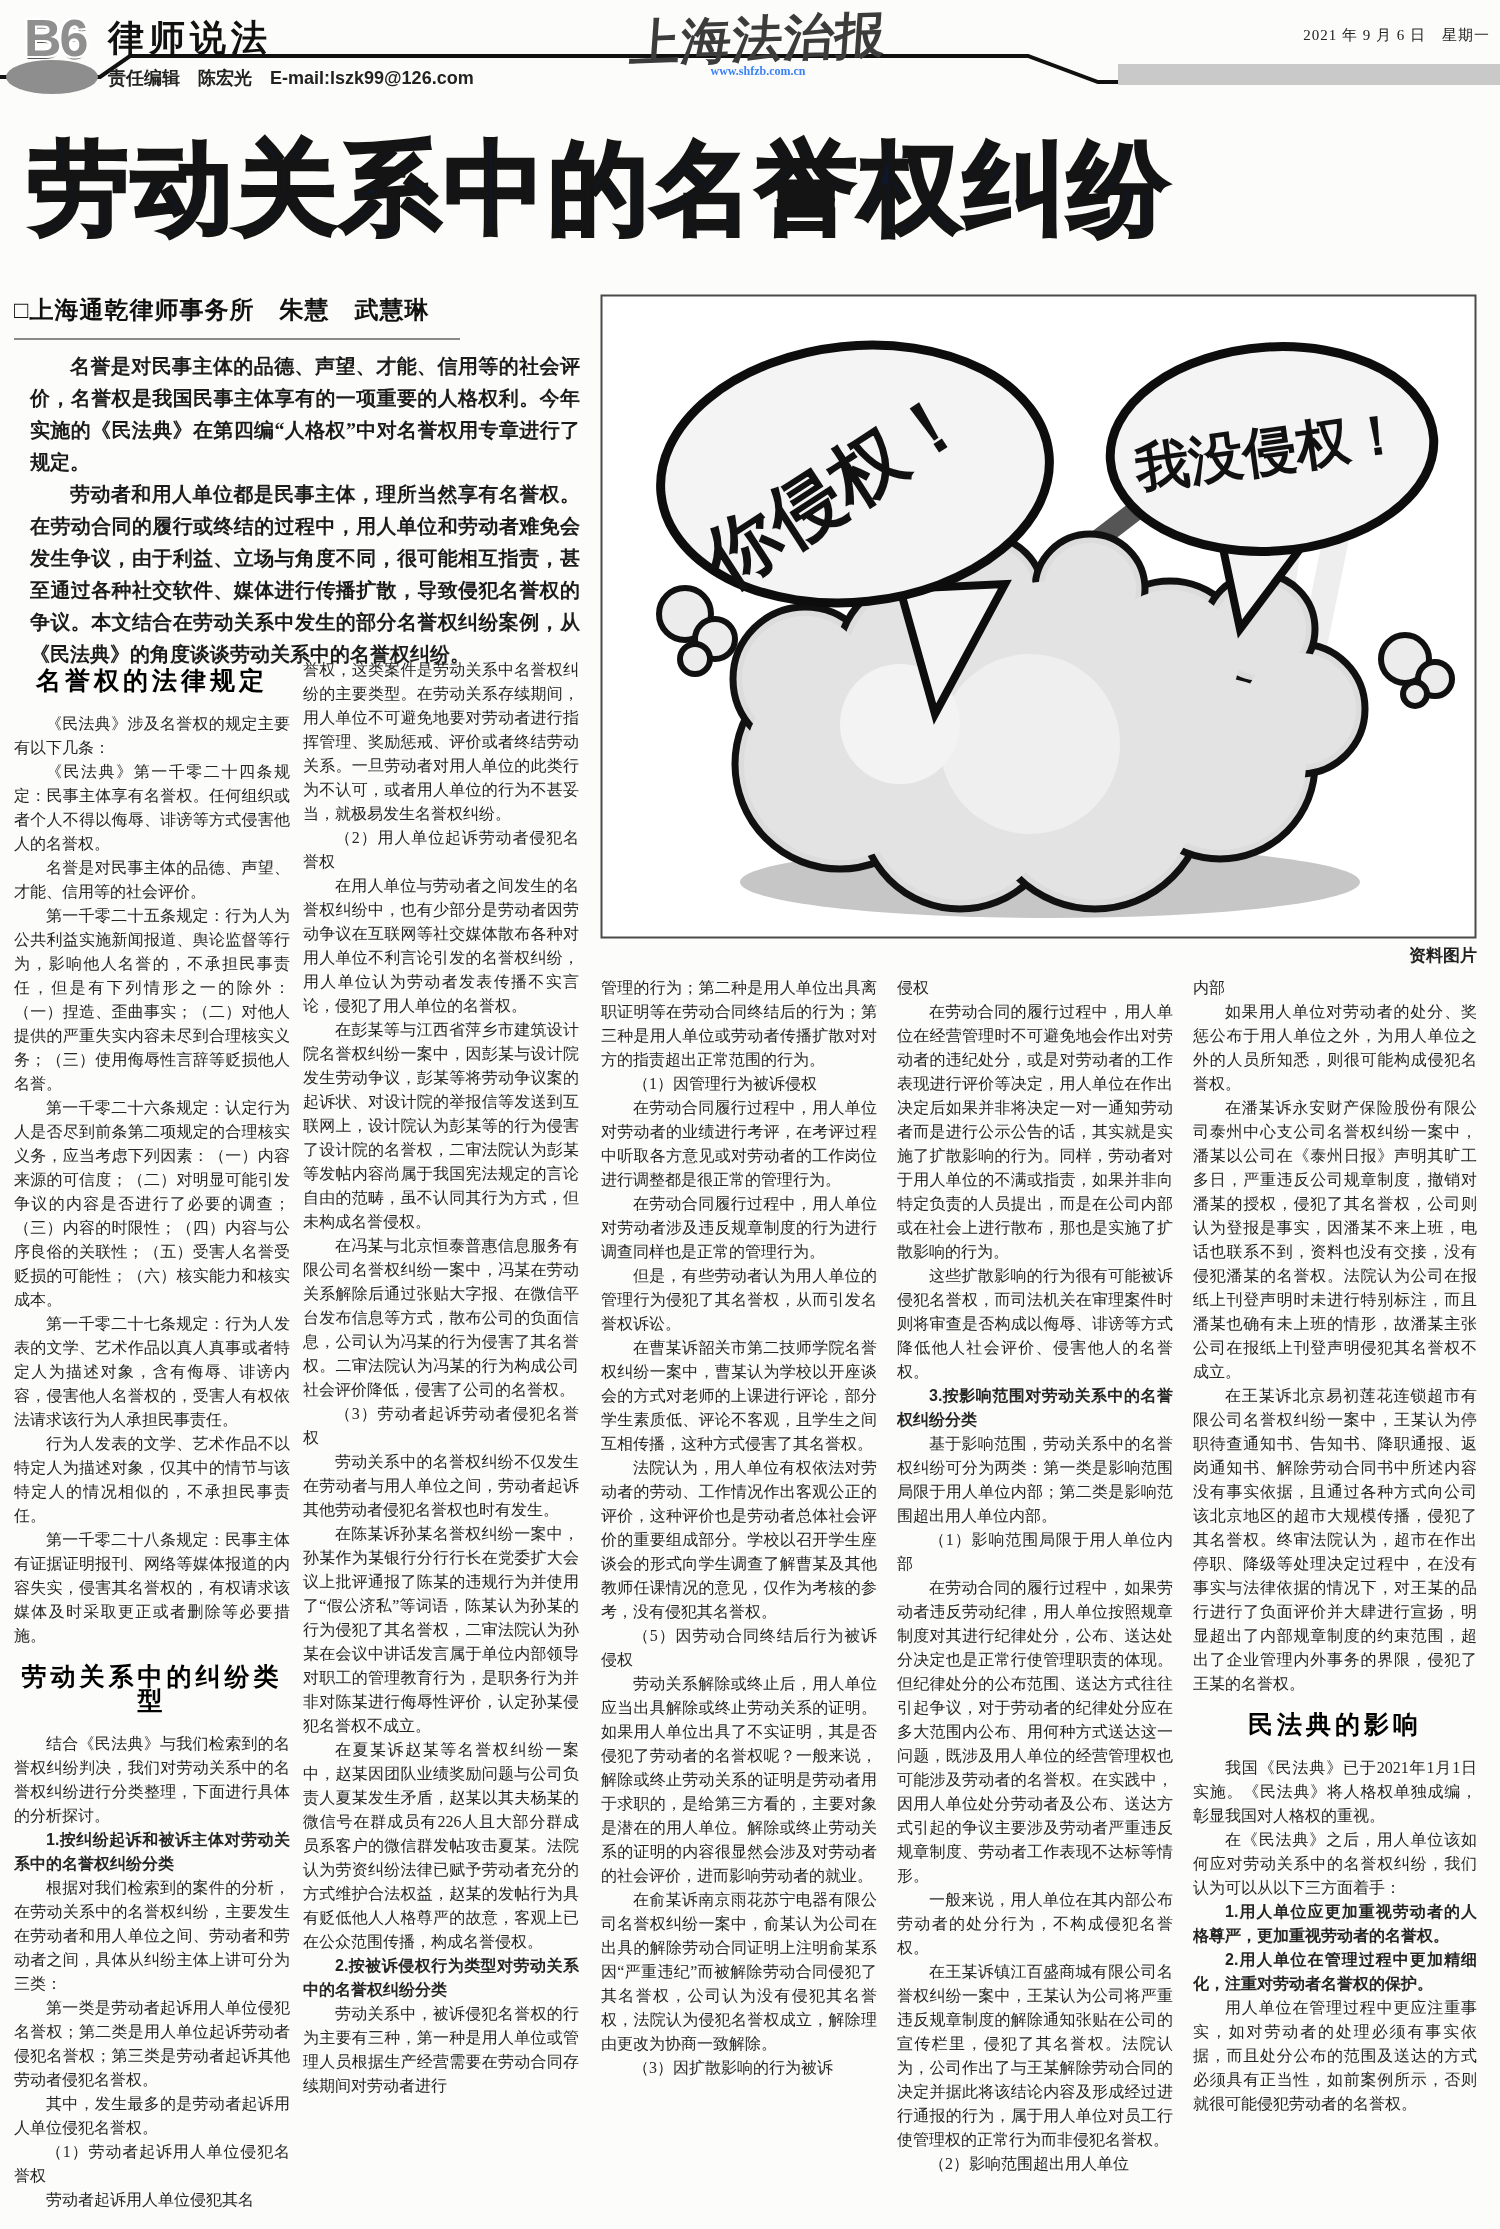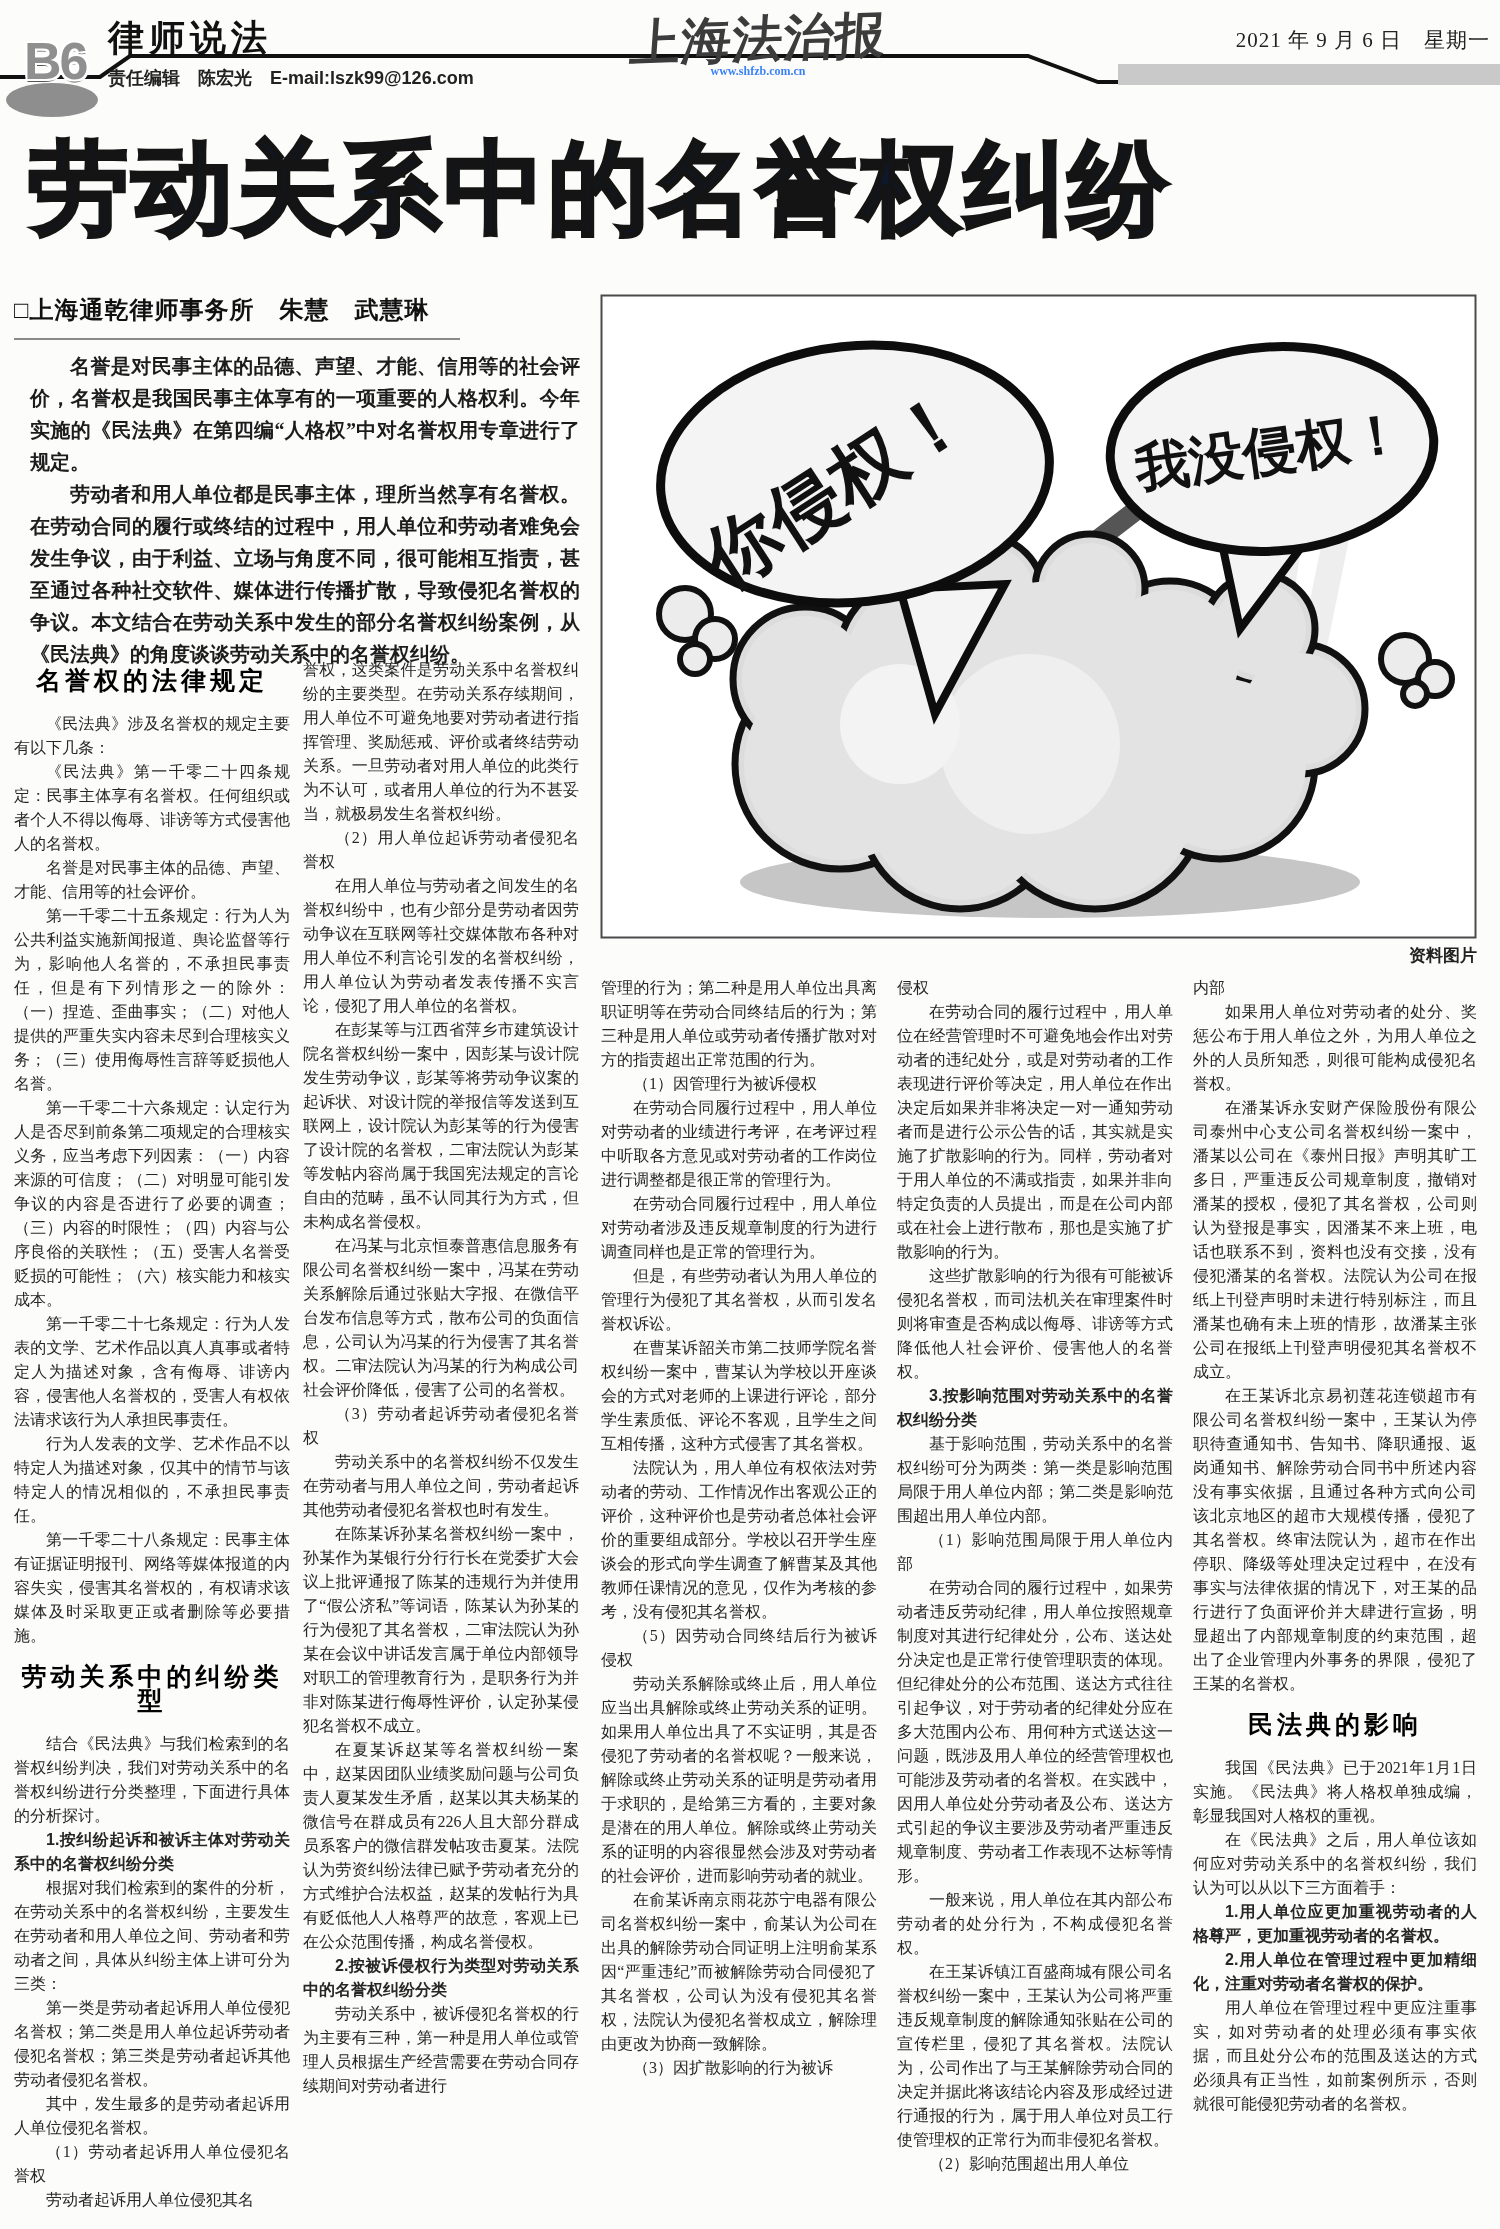--- a/index.html
+++ b/index.html
@@ -2,37 +2,37 @@
 <html><head>
 <meta charset="utf-8">
 <style>
   * { margin:0; padding:0; box-sizing:border-box; }
   body { background:#e8e8e8; font-family:"Liberation Serif", serif; }
   .page{ position:relative; width:1500px; height:2229px; margin:0 auto;
          background:#fcfcfb; color:#2a2a2a; overflow:hidden; }
 
   
   .hdr-rule{ position:absolute; left:0; top:0; width:1500px; height:100px; }
-  .badge-wrap{ position:absolute; left:6px; top:8px; width:100px; height:86px;margin-top:23px; }
+  .badge-wrap{ position:absolute; left:6px; top:8px; width:100px; height:86px; }
   .badge-ellipse{ position:absolute; left:0; top:52px; width:92px; height:34px;
                   background:#8e8e8e; border-radius:50%; }
   .badge-text{ position:absolute; left:18px; top:0; font-family:"Liberation Sans",sans-serif;
                font-size:52px; font-weight:bold; color:#8f8f8f;
                text-shadow:-2px -2px 0 #fff, 2px -2px 0 #fff, -2px 2px 0 #fff, 2px 2px 0 #fff,
                            0 3px 0 #555; letter-spacing:-2px; }
   .section-name{ position:absolute; left:108px; top:14px; font-family:"Liberation Sans",sans-serif;
                  font-size:36px; font-weight:bold; color:#111; letter-spacing:5px; }
   .editor-line{ position:absolute; left:108px; top:66px; font-family:"Liberation Sans",sans-serif;
                 font-size:18px; font-weight:bold; color:#222; }
   .masthead{ position:absolute; left:628px; top:6px; width:260px; text-align:center;
              font-family:"DejaVu Serif",serif; font-size:50px; font-weight:bold; color:#3c3c3c;
              transform:skewX(-6deg) rotate(-2deg); letter-spacing:1px; }
   .website{ position:absolute; left:648px; top:64px; width:220px; text-align:center;
             font-family:"Liberation Serif",serif; font-size:12px; font-weight:bold; color:#3b82f6; }
-  .date-line{ position:absolute; right:10px; top:26px; font-size:21px; color:#222;
+  .date-line{ position:absolute; right:10px; top:26px; font-size:15px; color:#222;
               letter-spacing:1px; }
   .gray-bar{ position:absolute; left:1118px; top:64px; width:382px; height:21px; background:#c9c9c9; }
 
   
   .headline{ position:absolute; left:28px; top:122px; width:1460px;
              font-family:"Liberation Sans",sans-serif; font-size:101px; font-weight:900;
              color:#0f172a; letter-spacing:3px; -webkit-text-stroke:3px #141414; white-space:nowrap; }
   .byline{ position:absolute; left:14px; top:294px; width:446px; font-size:24px; font-weight:bold;
            color:#111; border-bottom:2px solid #8a8a8a; padding-bottom:12px; letter-spacing:1px; }
   .intro{ position:absolute; left:30px; top:350px; width:550px; font-size:20px; font-weight:bold;

